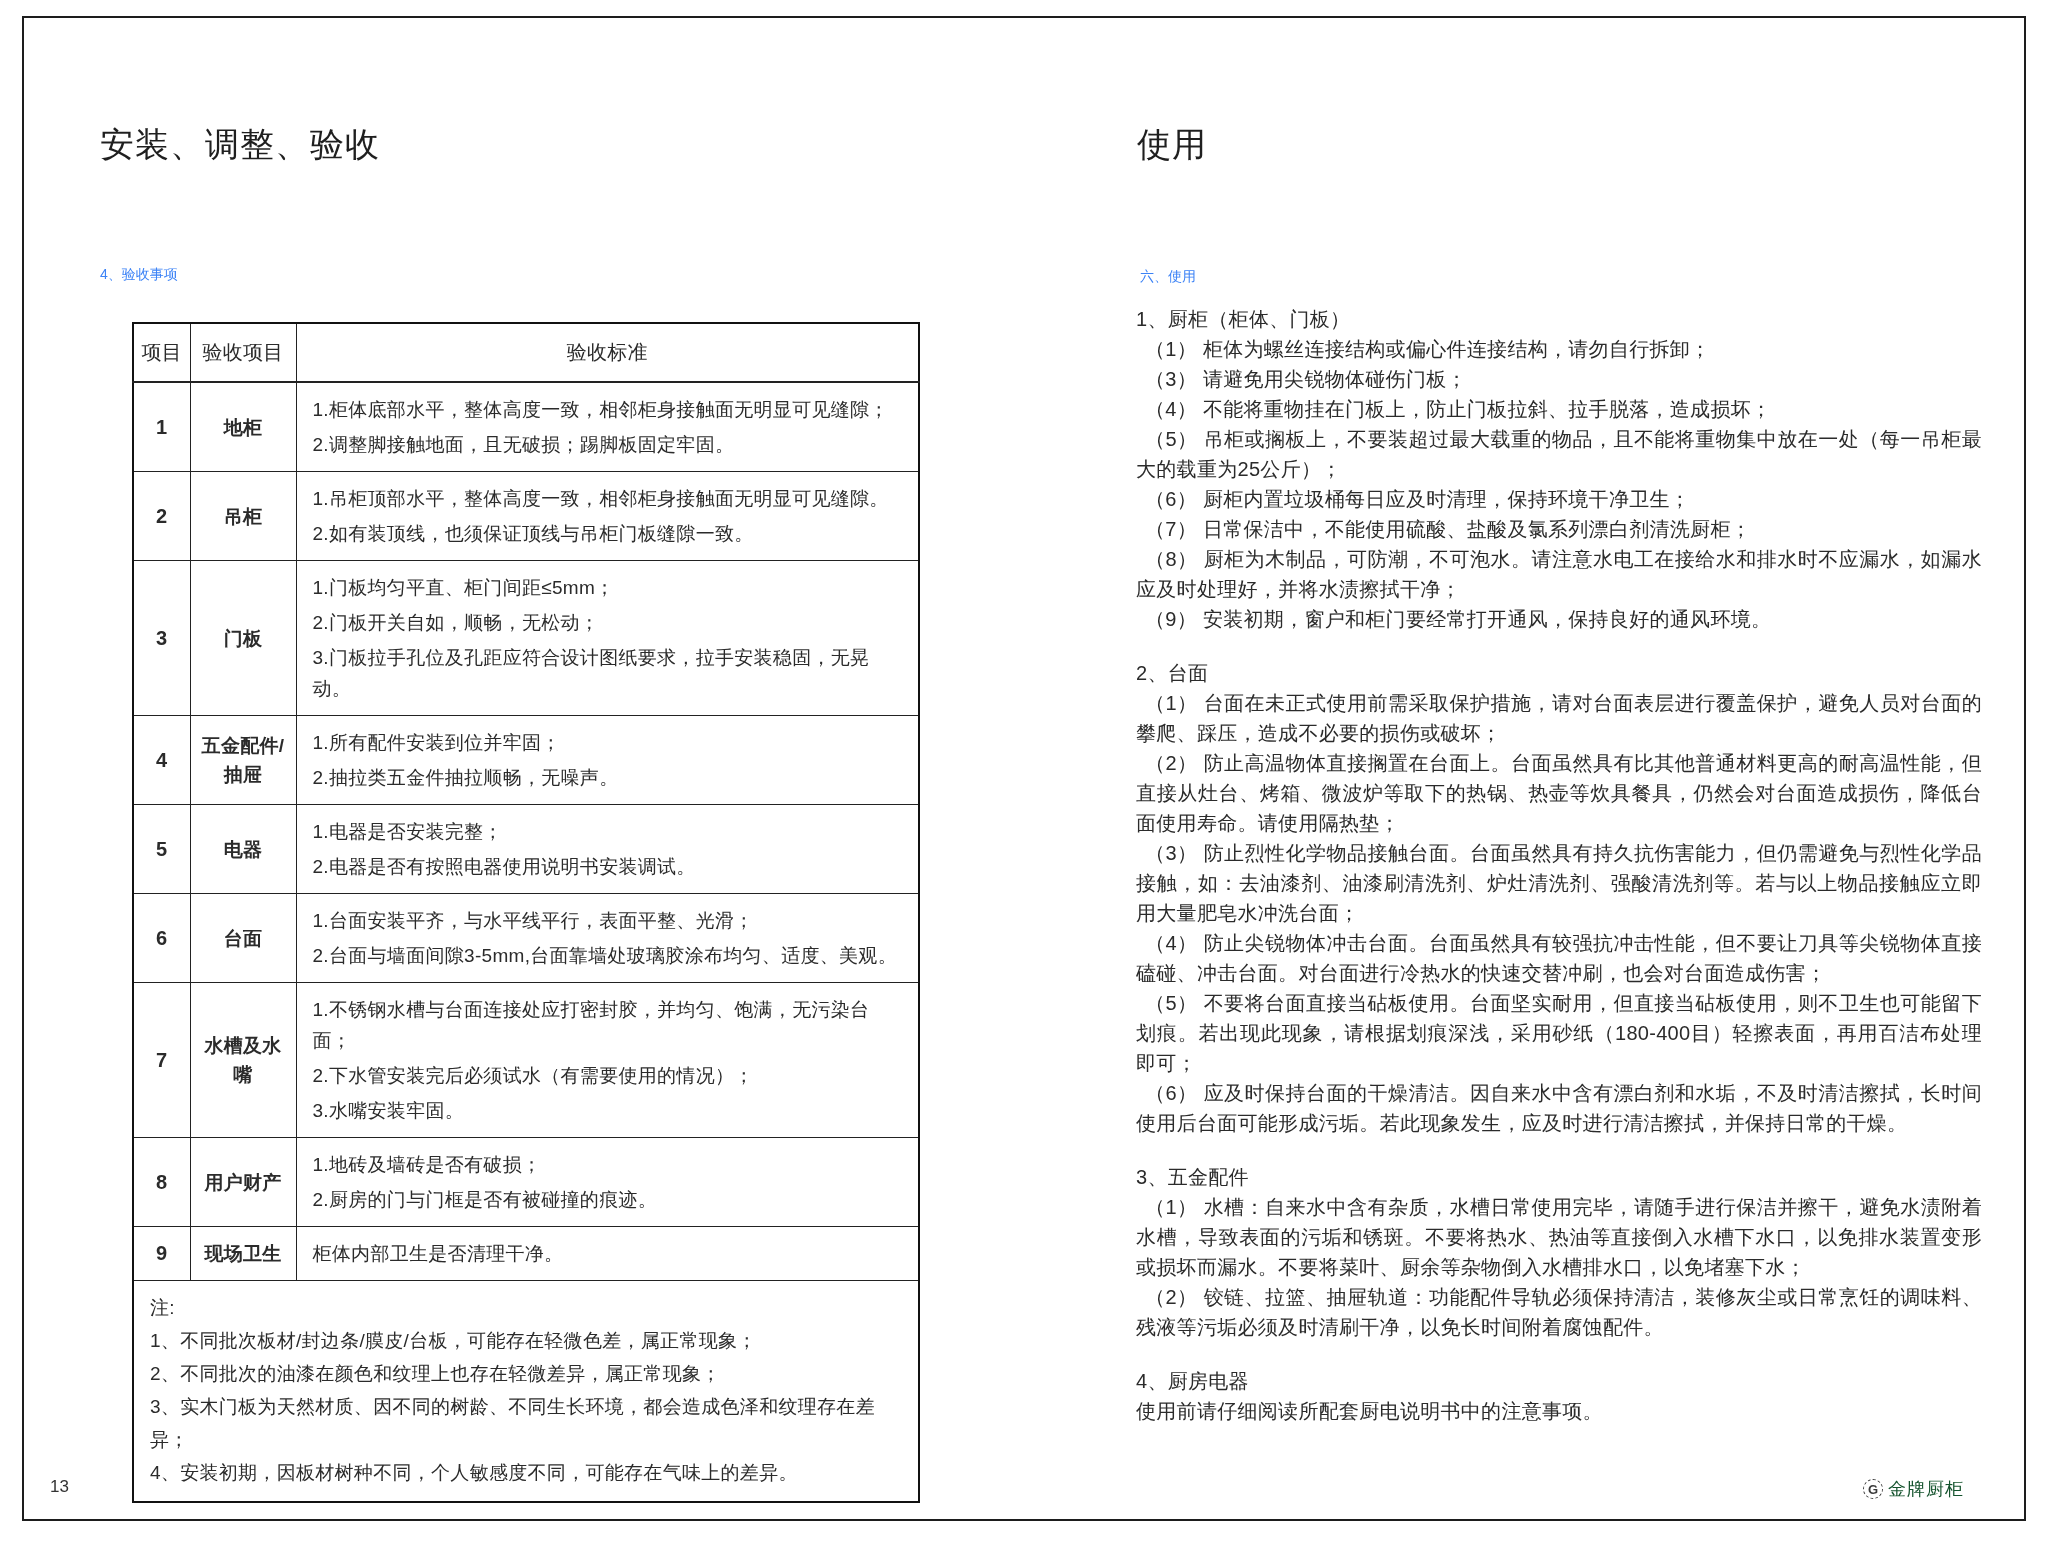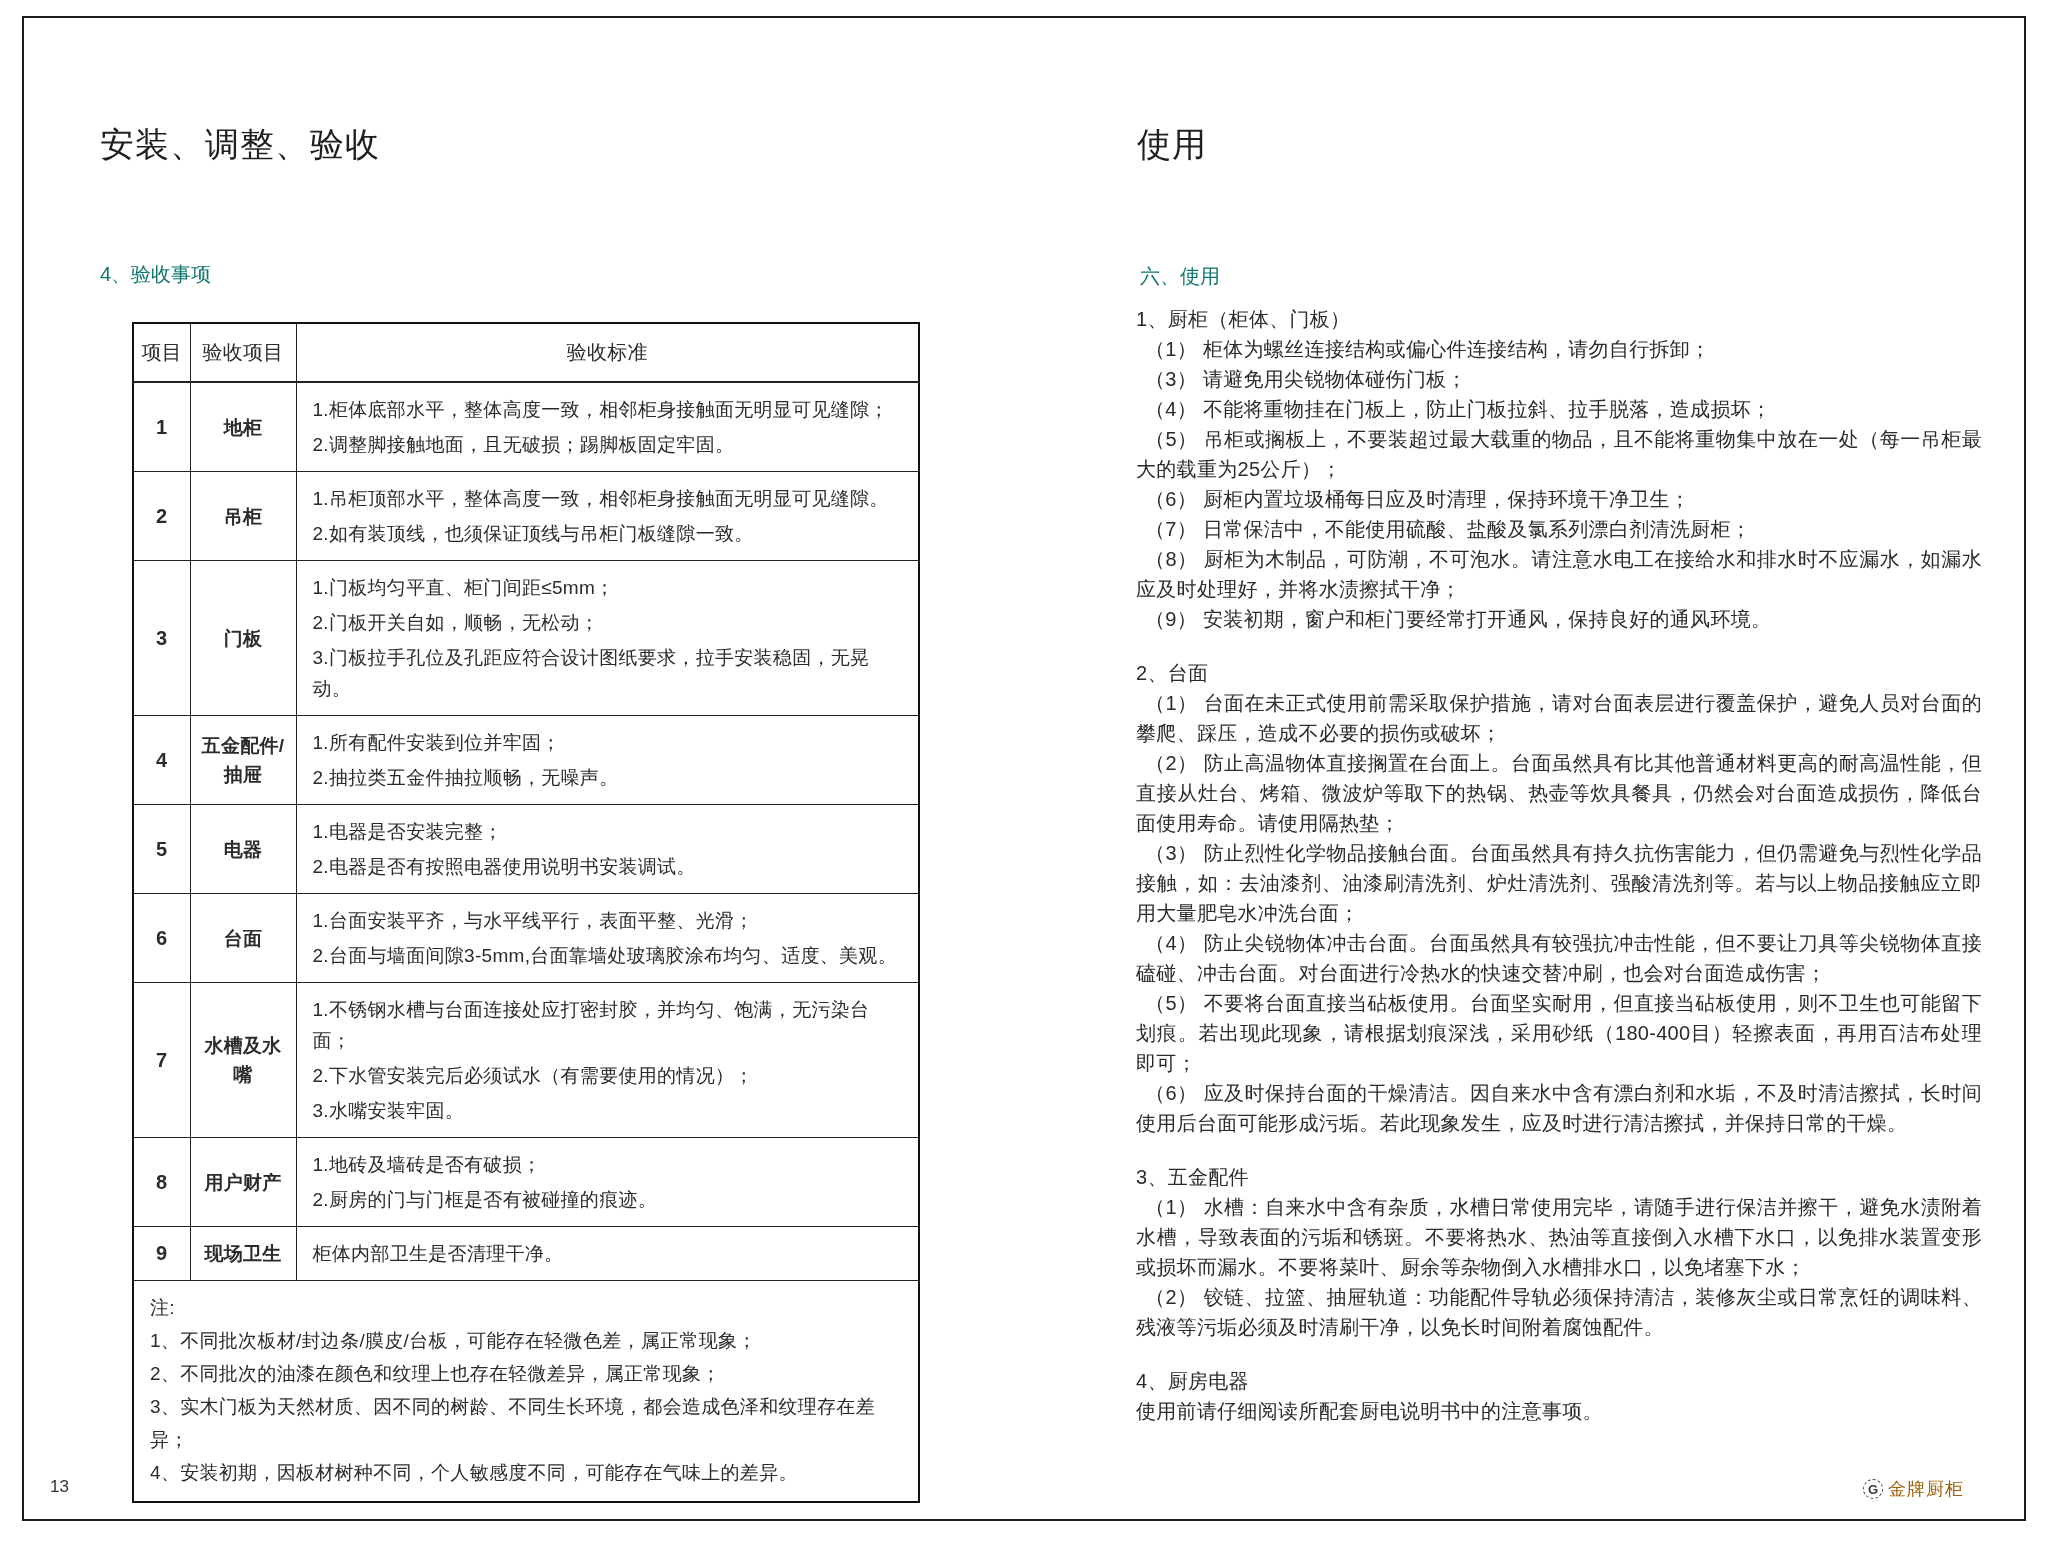--- a/index.html
+++ b/index.html
@@ -10,21 +10,21 @@
   .sheet-border{
     position:absolute;left:22px;top:16px;right:22px;bottom:26px;
     border:2px solid #1d1d1d;pointer-events:none;
   }
   .pg-title{
     position:absolute;top:124px;font-size:34px;font-weight:500;color:#1f1f1f;
     letter-spacing:1px;margin:0;line-height:40px;
   }
   .lp-title{left:100px;}
   .rp-title{left:1137px;}
-  .sec-heading{position:absolute;font-size:20px;line-height:28px;color:#0f766e;}
+  .sec-heading{position:absolute;font-size:14px;line-height:28px;color:#3b82f6;}
   .lp-sec{left:100px;top:260px;}
   .rp-sec{left:1140px;top:262px;text-align:right;}
 
   
   table.acc{
     position:absolute;left:132px;top:322px;width:788px;
     border-collapse:collapse;table-layout:fixed;
     font-size:19px;color:#2b2b2b;letter-spacing:0.3px;
   }
   table.acc th, table.acc td{border:1.5px solid #222;}
@@ -52,21 +52,21 @@
   p.item.indent{text-indent:9px;}
 
   
   .page-number{position:absolute;left:50px;top:1477px;font-size:17px;color:#333;}
   .brand{position:absolute;right:84px;top:1477px;display:flex;align-items:center;gap:5px;}
   .brand-g{
     width:20px;height:20px;border:1.6px dashed #3a3a3a;border-radius:50%;
     display:flex;align-items:center;justify-content:center;
     font-size:13px;font-weight:700;color:#3a3a3a;box-sizing:border-box;
   }
-  .brand-name{font-size:18px;color:#a16207;font-weight:500;letter-spacing:1px;text-align:right;}
+  .brand-name{font-size:18px;color:#14532d;font-weight:500;letter-spacing:1px;text-align:right;}
 </style>
 </head>
 <body>
 
 <div class="canvas">
   <div class="sheet-border"></div>
 
   <h1 class="pg-title lp-title">安装、调整、验收</h1>
   <div class="sec-heading lp-sec">4、验收事项</div>
   <table class="acc">

